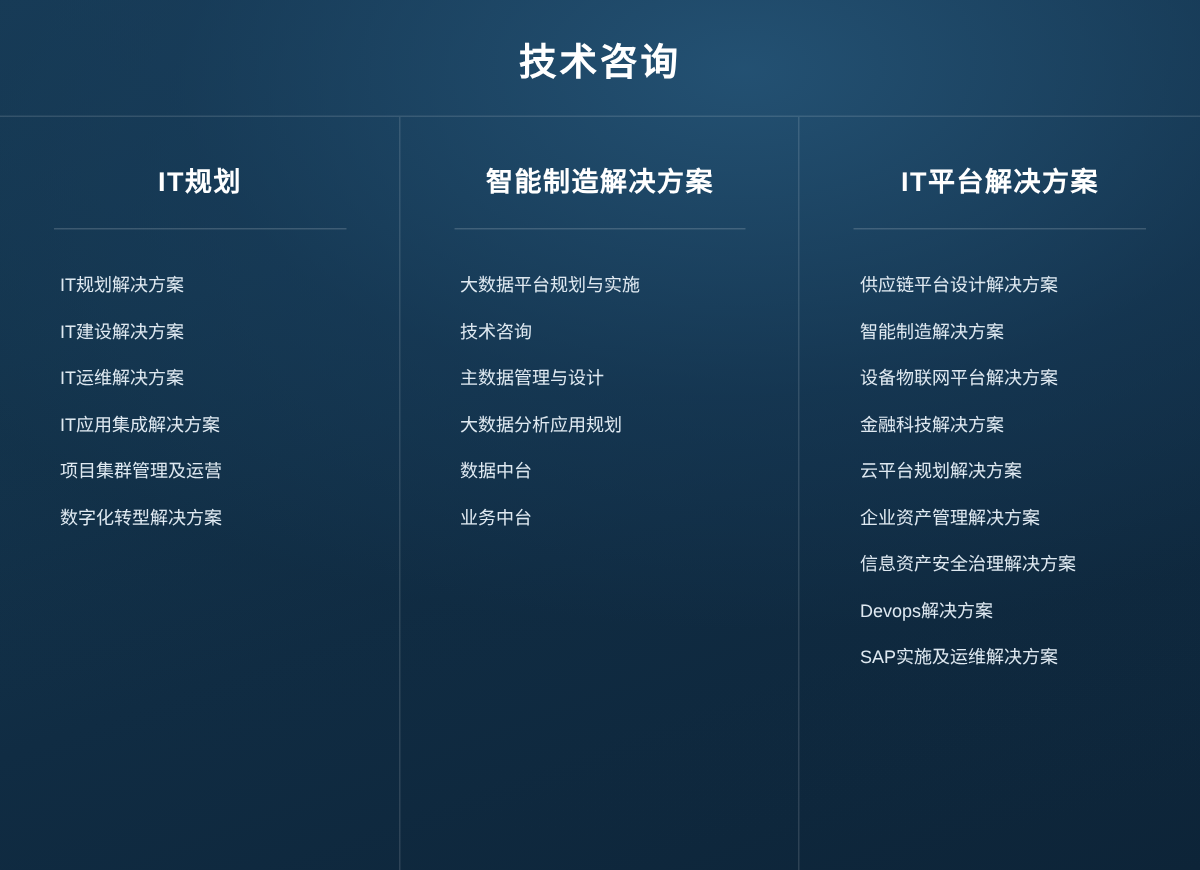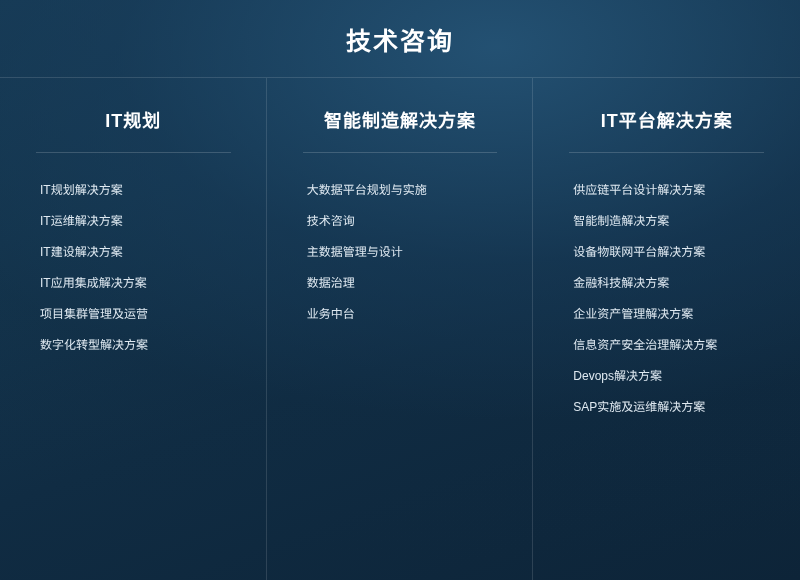--- a/index.html
+++ b/index.html
@@ -108,54 +108,56 @@
   </div>
 
   <div class="columns">
 
     <div class="column">
       <div class="col-inner">
         <div class="col-title">IT规划</div>
         <div class="col-title-rule"></div>
         <ul class="col-list">
           <li>IT规划解决方案</li>
+          <li>IT建设解决方案</li>
           <li>IT运维解决方案</li>
-          <li>IT建设解决方案</li>
           <li>IT应用集成解决方案</li>
           <li>项目集群管理及运营</li>
           <li>数字化转型解决方案</li>
         </ul>
       </div>
       <div class="col-divider"></div>
     </div>
 
     <div class="column">
       <div class="col-inner">
         <div class="col-title">智能制造解决方案</div>
         <div class="col-title-rule"></div>
         <ul class="col-list">
           <li>大数据平台规划与实施</li>
           <li>技术咨询</li>
           <li>主数据管理与设计</li>
-          <li>数据治理</li>
+          <li>大数据分析应用规划</li>
+          <li>数据中台</li>
           <li>业务中台</li>
         </ul>
       </div>
       <div class="col-divider"></div>
     </div>
 
     <div class="column">
       <div class="col-inner">
         <div class="col-title">IT平台解决方案</div>
         <div class="col-title-rule"></div>
         <ul class="col-list">
           <li>供应链平台设计解决方案</li>
           <li>智能制造解决方案</li>
           <li>设备物联网平台解决方案</li>
           <li>金融科技解决方案</li>
+          <li>云平台规划解决方案</li>
           <li>企业资产管理解决方案</li>
           <li>信息资产安全治理解决方案</li>
           <li>Devops解决方案</li>
           <li>SAP实施及运维解决方案</li>
         </ul>
       </div>
     </div>
 
   </div>
 </div>

